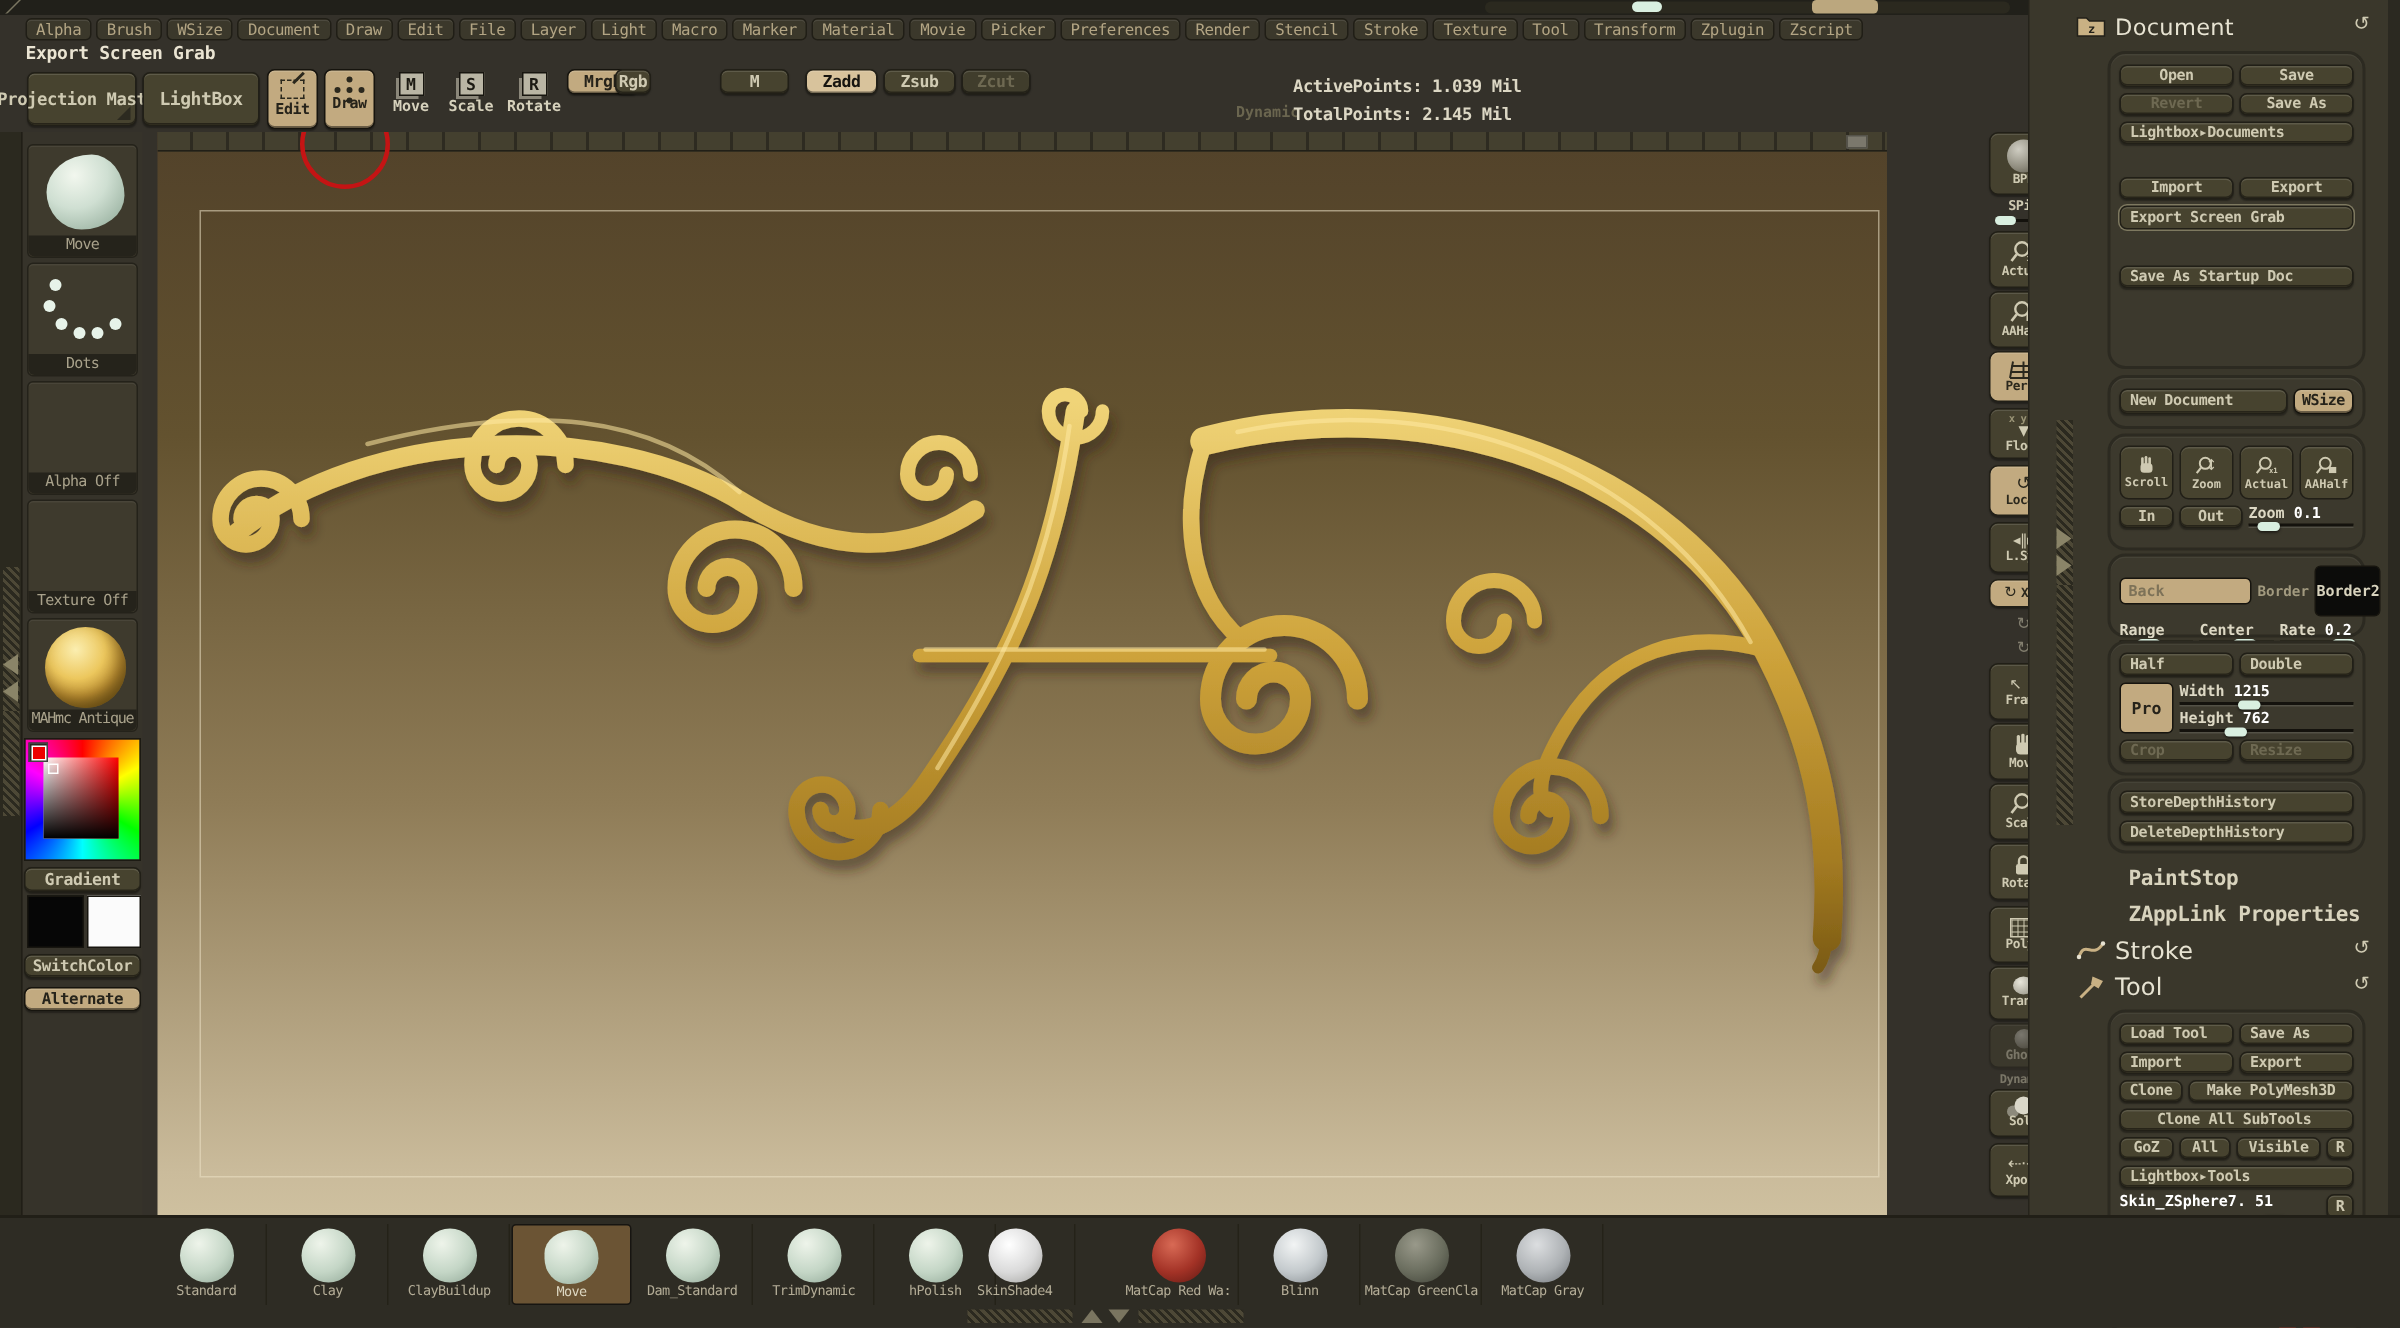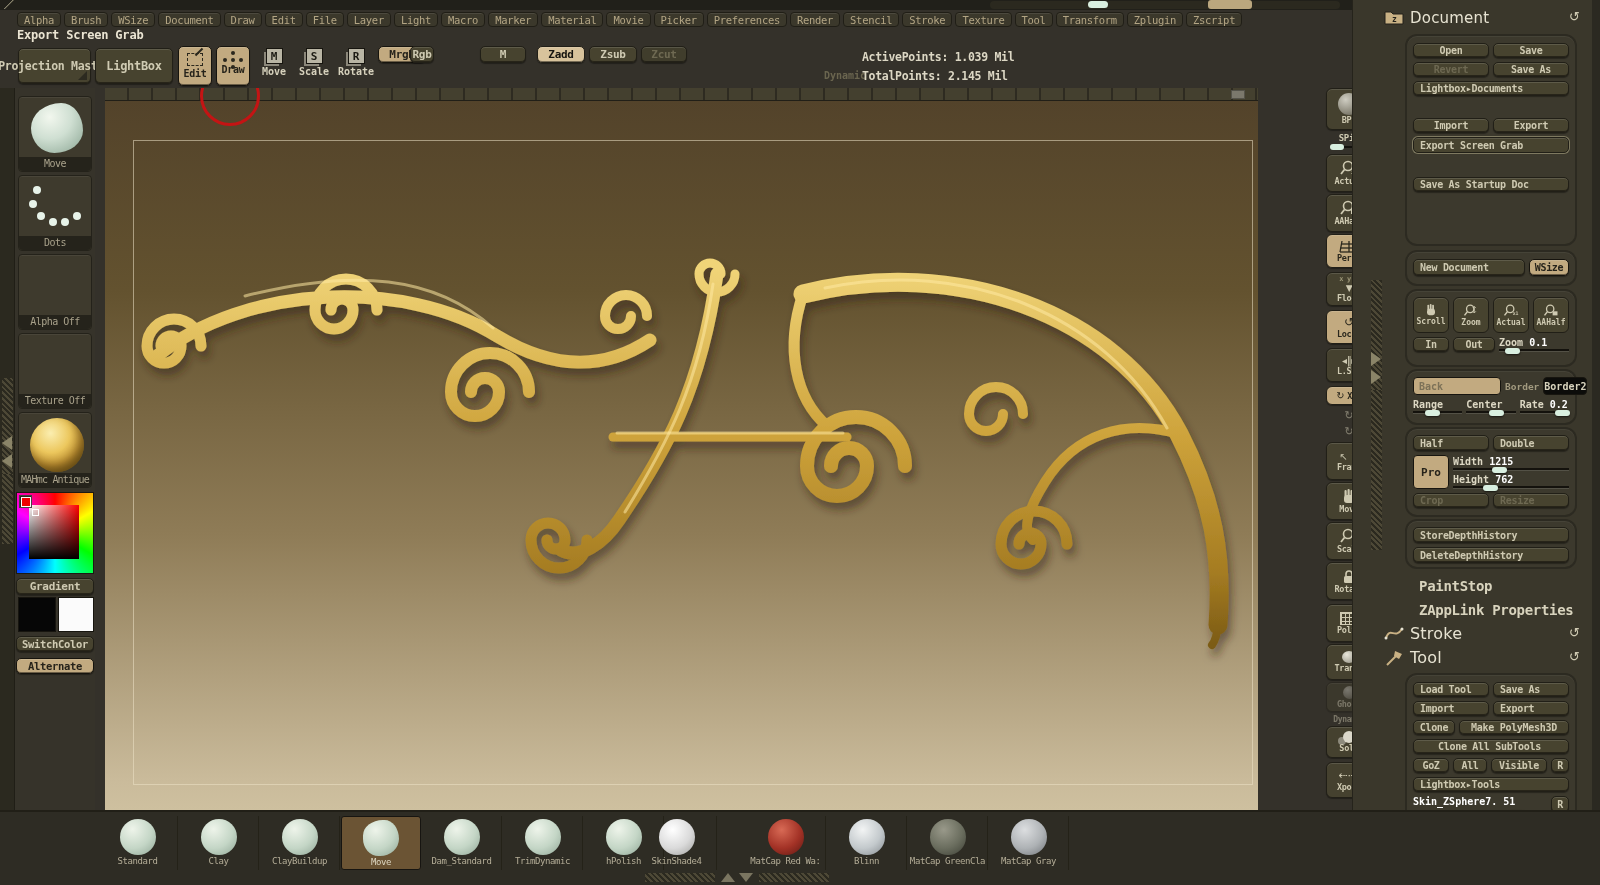--- a/index.html
+++ b/index.html
@@ -518,21 +518,21 @@
         <span>Zoom</span>&nbsp;<span style="color:#fff">0.1</span>
         <i class="track"></i><i class="thumb" style="left:8%"></i>
       </div>
     </div>
   </div>
 
   <div class="grp" style="top:371px;height:52px">
     <div class="row" style="margin-top:6px;align-items:center">
       <div class="swbtn" style="flex:0 0 88px;height:18px;background:#c2aa80;color:#7d7258;justify-content:flex-start;padding-left:5px">Back</div>
       <span style="font-size:9.5px;font-weight:bold;color:#a29a7f">Border</span>
-      <div class="swbtn" style="flex:1;height:18px;background:#0c0c0a;color:#d8d3bd">Border2</div>
+      <div class="swbtn" style="flex:1;height:34px;background:#0c0c0a;color:#d8d3bd">Border2</div>
     </div>
     <div class="row">
       <div class="psl" style="flex:1">
         <span>Range</span>
         <i class="track"></i><i class="thumb" style="left:25%"></i>
       </div>
       <div class="psl" style="flex:1">
         <span>Center</span>
         <i class="track"></i><i class="thumb" style="left:45%"></i>
       </div>

